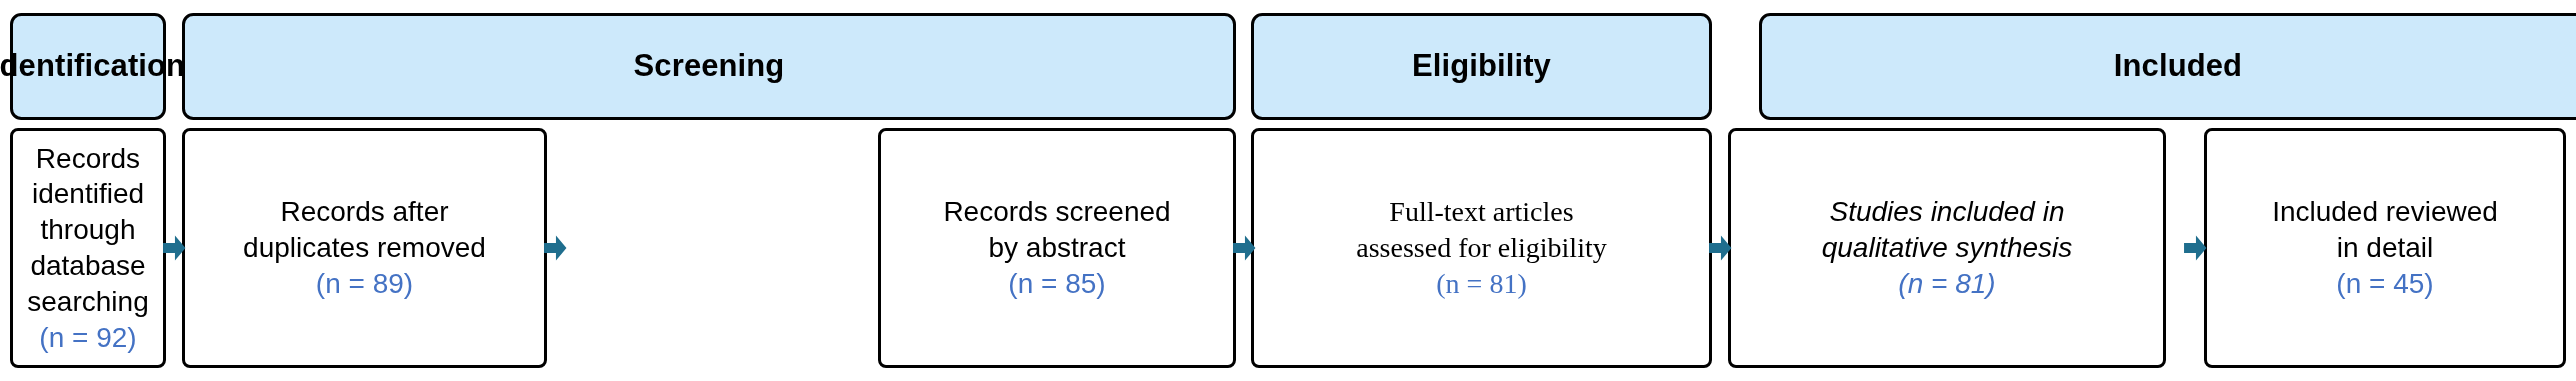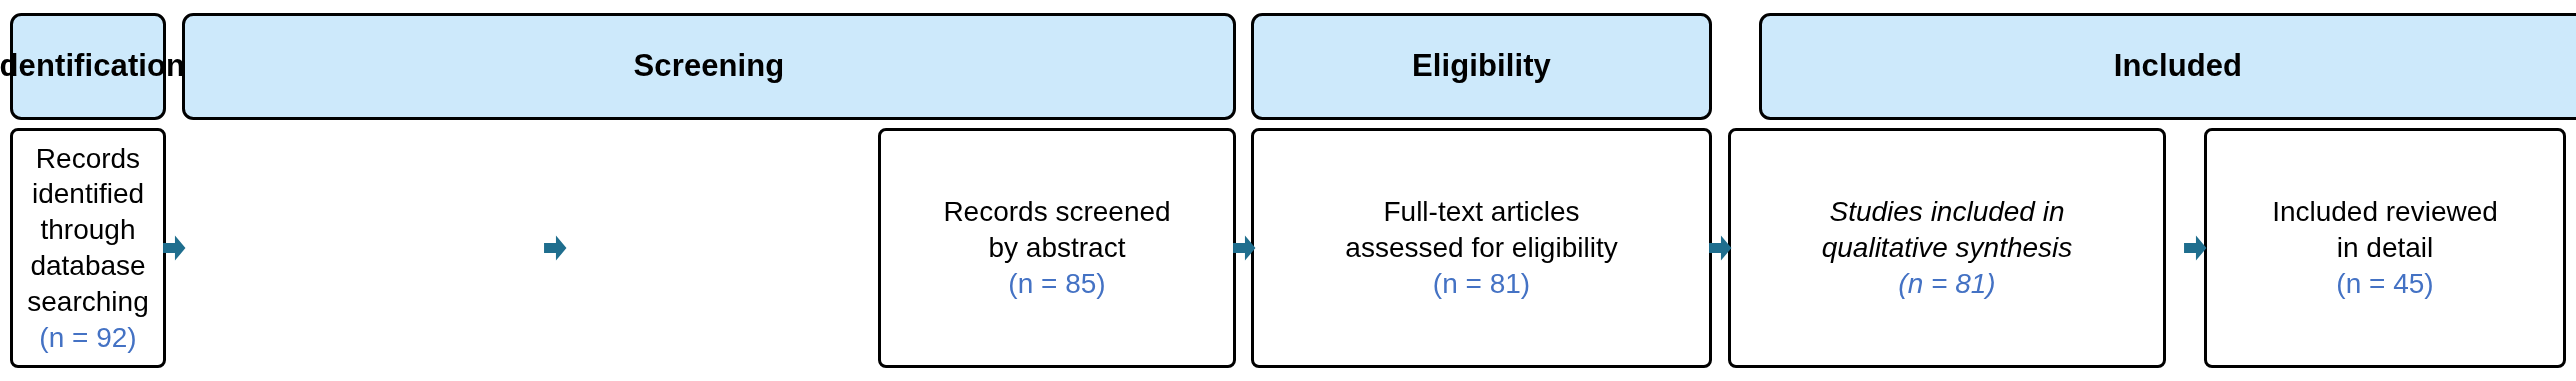--- a/index.html
+++ b/index.html
@@ -124,28 +124,33 @@
 
   <div class="box-row">
 
     <div class="flow-box" style="left:10px; width:156px;">
       <div class="flow-box-text">Records identified
 through database
 searching</div>
       <div class="flow-box-count">(n = 92)</div>
     </div>
 
+    <div class="flow-box" style="left:182px; width:365px;">
+      <div class="flow-box-text">Records after
+duplicates removed</div>
+      <div class="flow-box-count">(n = 89)</div>
+    </div>
 
     <div class="flow-box" style="left:878px; width:358px;">
       <div class="flow-box-text">Records screened
 by abstract</div>
       <div class="flow-box-count">(n = 85)</div>
     </div>
 
-    <div class="flow-box" style="left:1251px; width:461px;">
+    <div class="flow-box" style="left:1251px; width:461px;font-family:Liberation Serif, serif;">
       <div class="flow-box-text">Full-text articles
 assessed for eligibility</div>
       <div class="flow-box-count">(n = 81)</div>
     </div>
 
     <div class="flow-box" style="left:1728px; width:438px;font-style:italic;">
       <div class="flow-box-text">Studies included in
 qualitative synthesis</div>
       <div class="flow-box-count">(n = 81)</div>
     </div>

